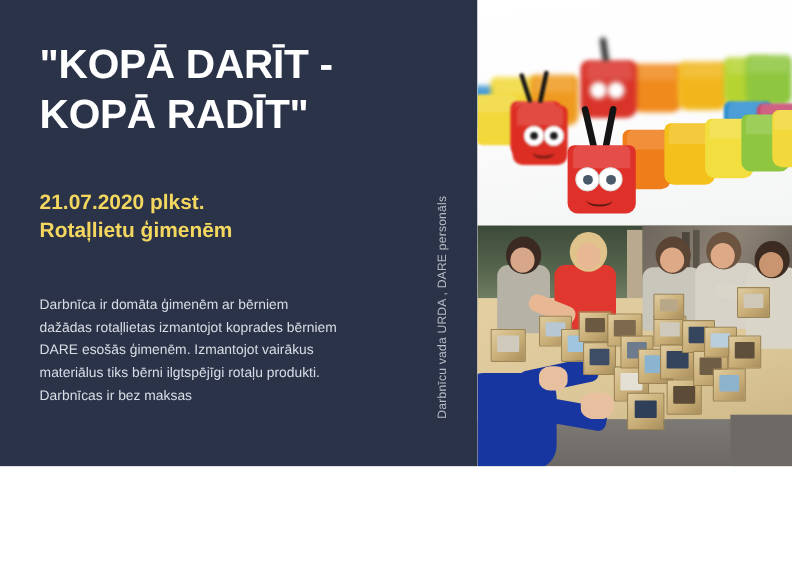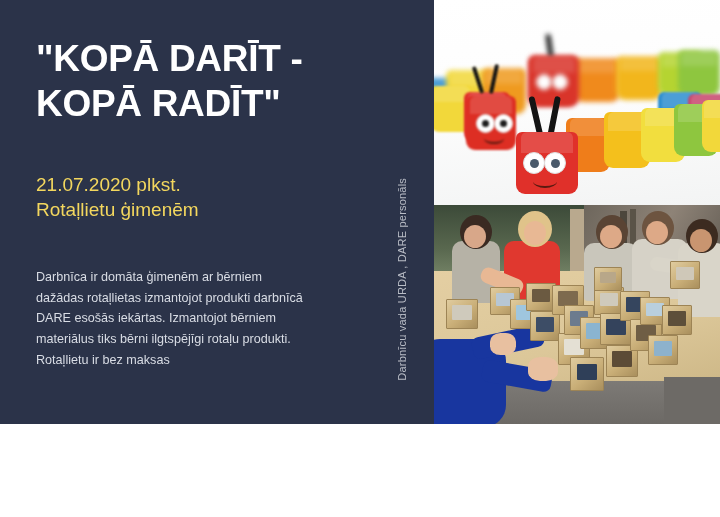--- a/index.html
+++ b/index.html
@@ -46,21 +46,21 @@
   }
   .subtitle-block {
     position: absolute;
     left: 36px;
     top: 172px;
     width: 370px;
   }
   .subtitle-line {
     color: #f3d75e;
     font-size: 19px;
-    font-weight: 400;
+    font-weight: 700;
     line-height: 1.34;
     white-space: nowrap;
   }
   .body-block {
     position: absolute;
     left: 36px;
     top: 267px;
     width: 360px;
   }
   .body-line {
@@ -209,24 +209,24 @@
       <div class="title-line">KOPĀ RADĪT"</div>
     </div>
 
     <div class="subtitle-block">
       <div class="subtitle-line">21.07.2020 plkst.</div>
       <div class="subtitle-line">Rotaļlietu ģimenēm</div>
     </div>
 
     <div class="body-block">
       <div class="body-line">Darbnīca ir domāta ģimenēm ar bērniem</div>
-      <div class="body-line">dažādas rotaļlietas izmantojot produkti darbnīcā</div>
-      <div class="body-line">DARE esošās iekārtas. Izmantojot bērniem</div>
+      <div class="body-line">dažādas rotaļlietas izmantojot koprades bērniem</div>
+      <div class="body-line">DARE esošās ģimenēm. Izmantojot vairākus</div>
       <div class="body-line">materiālus tiks bērni ilgtspējīgi rotaļu produkti.</div>
-      <div class="body-line">Rotaļlietu ir bez maksas</div>
+      <div class="body-line">Darbnīcas ir bez maksas</div>
     </div>
 
     <div class="vertical-credit">Darbnīcu vada URDA , DARE personāls</div>
   </div>
 
   <div class="photo-col">
 
     <div class="photo photo-top">
 
       <div class="cup blur1" style="left:-8px;  top:78px;  width:40px; height:38px; background:#2f8fd0;"></div>

